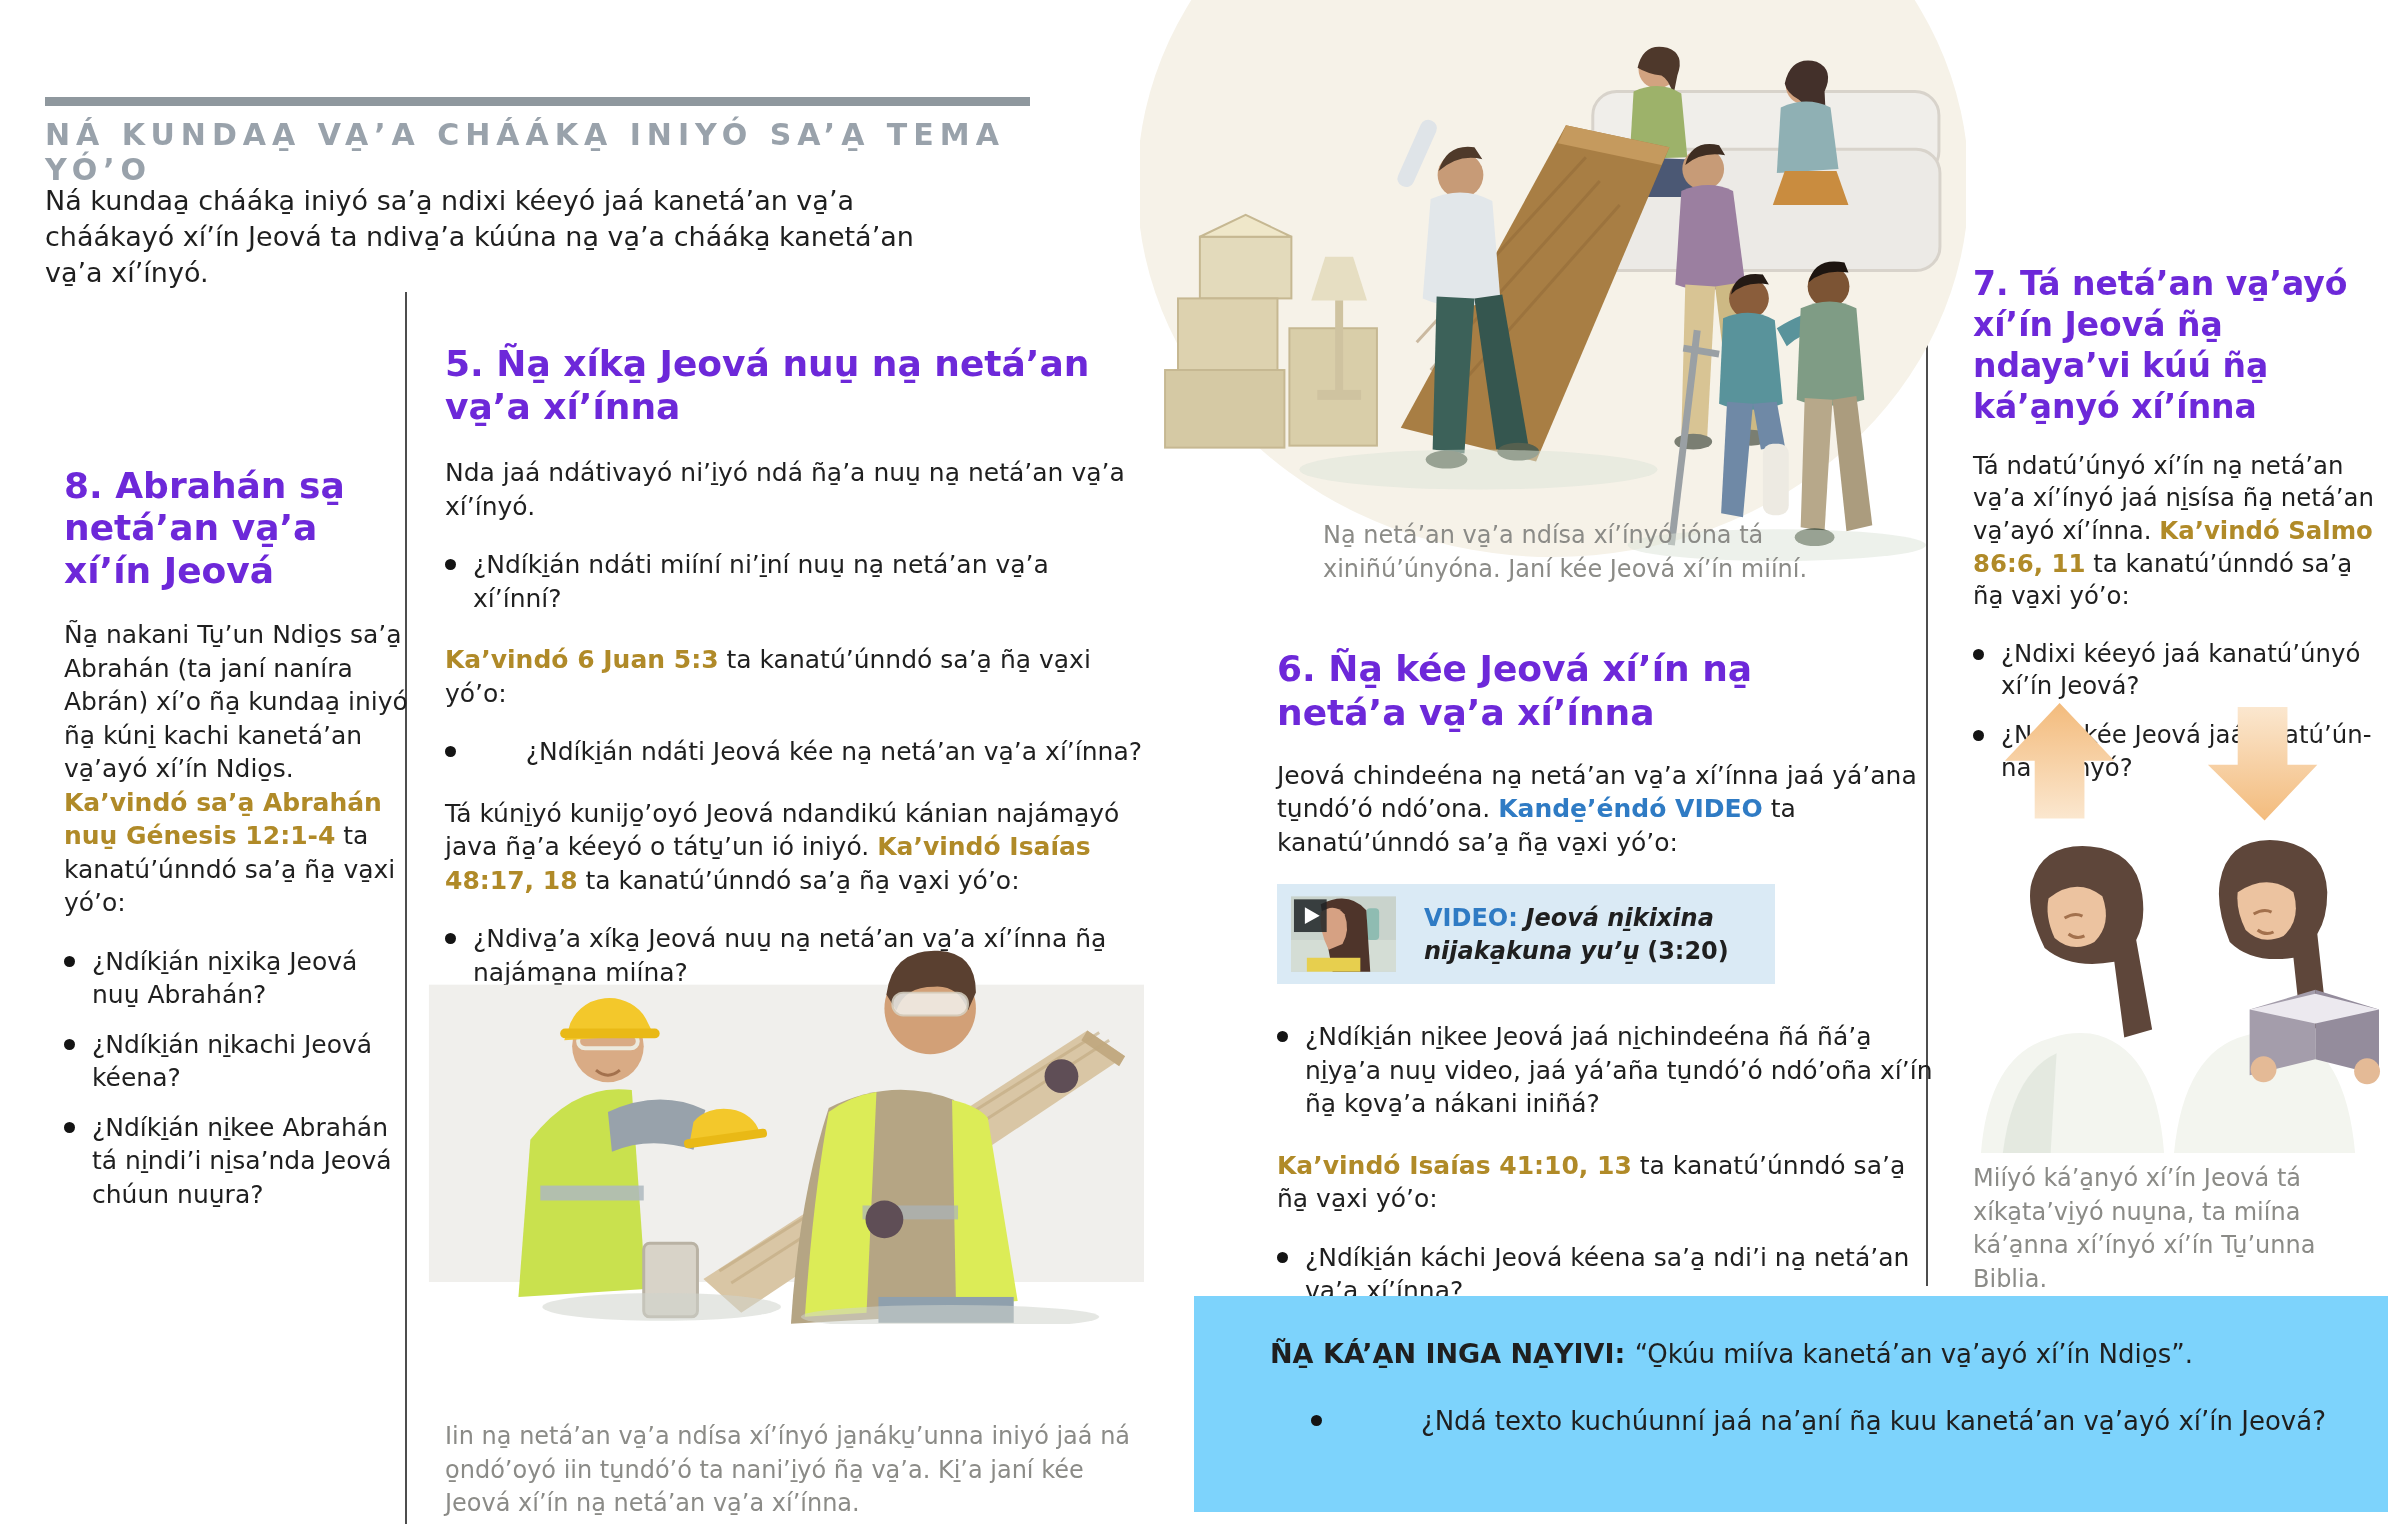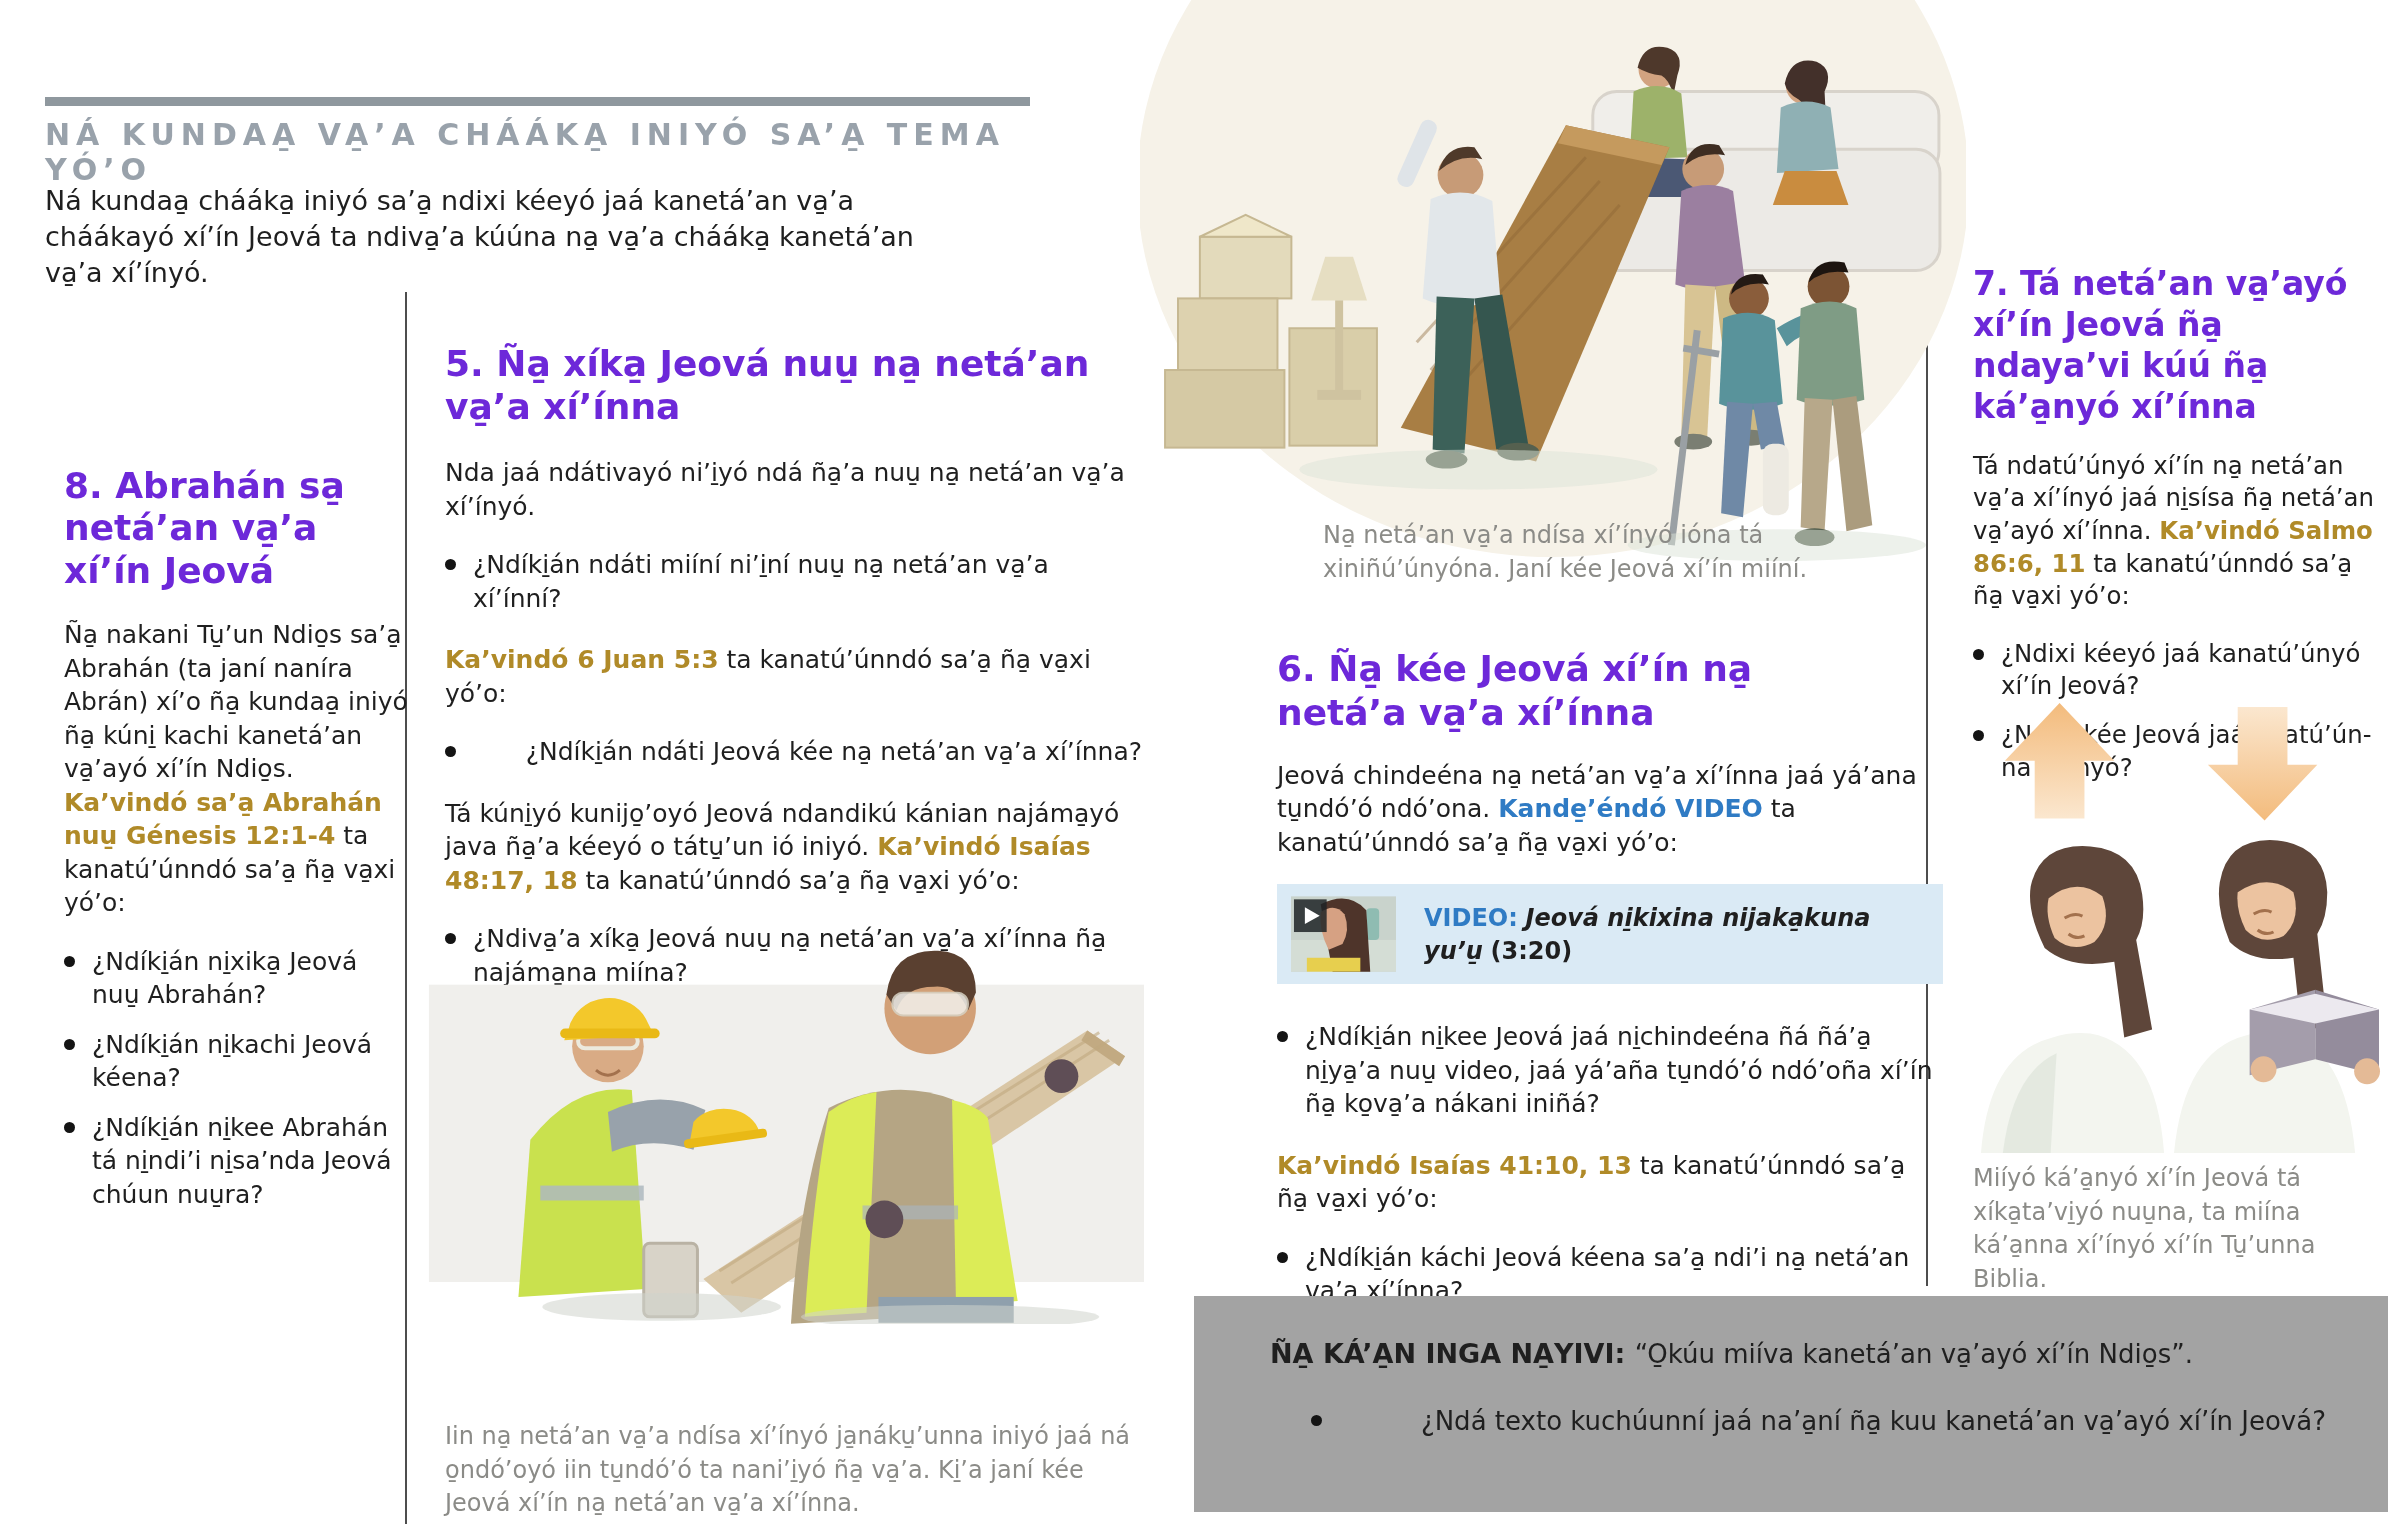--- a/index.html
+++ b/index.html
@@ -36,35 +36,35 @@
   #sec5 .body-p{margin-top:28px;}
   #workers-wrap{left:413px;top:889px;width:731px;height:435px;}
   #caption5{left:445px;top:1420px;width:697px;}
   
   #circle-wrap{left:1140px;top:0px;width:826px;height:564px;}
   #caption6img{left:1323px;top:519px;width:557px;}
   
   #sec6{left:1277px;top:647px;width:662px;}
   #sec6 .sec-title{font-size:36px;line-height:1.22;width:597px;}
   #sec6 .body-p{margin-top:24px;font-size:25px;}
-  #videobox{margin-top:22px;width:666px;background:#daeaf5;display:flex;gap:28px;
+  #videobox{margin-top:22px;width:498px;background:#daeaf5;display:flex;gap:28px;
     padding:12px 14px;box-sizing:border-box;align-items:flex-start;}
   #vthumb{position:relative;flex:0 0 auto;width:105px;height:76px;}
   #vtext{font-size:24px;line-height:1.35;padding-top:6px;}
   .vtitle{font-weight:bold;font-style:italic;}
   .vdur{font-weight:bold;}
   
   #sec7{left:1973px;top:264px;width:403px;}
   #sec7 .sec-title{font-size:33px;line-height:1.24;}
   #sec7 .body-p{margin-top:22px;font-size:24.4px;}
   #sec7 .bul .txt{font-size:24.4px;}
   #women-wrap{left:1973px;top:697px;width:408px;height:456px;}
   #caption7{left:1973px;top:1162px;width:398px;}
   
-  #bottombox{left:1194px;top:1296px;width:1194px;height:216px;background:#a3a3a3;text-decoration:underline;}
+  #bottombox{left:1194px;top:1296px;width:1194px;height:216px;background:#7dd3fc;text-decoration:underline;}
   #bb-line{position:absolute;left:76px;top:40px;width:1055px;font-size:26px;line-height:1.35;}
   #bb-head{font-weight:bold;font-size:27px;}
   #bb-bullet{position:absolute;left:117px;top:92px;width:1015px;}
 </style>
 </head>
 <body>
 
 <div id="page">
 
   <div class="abs" id="topbar"></div>

